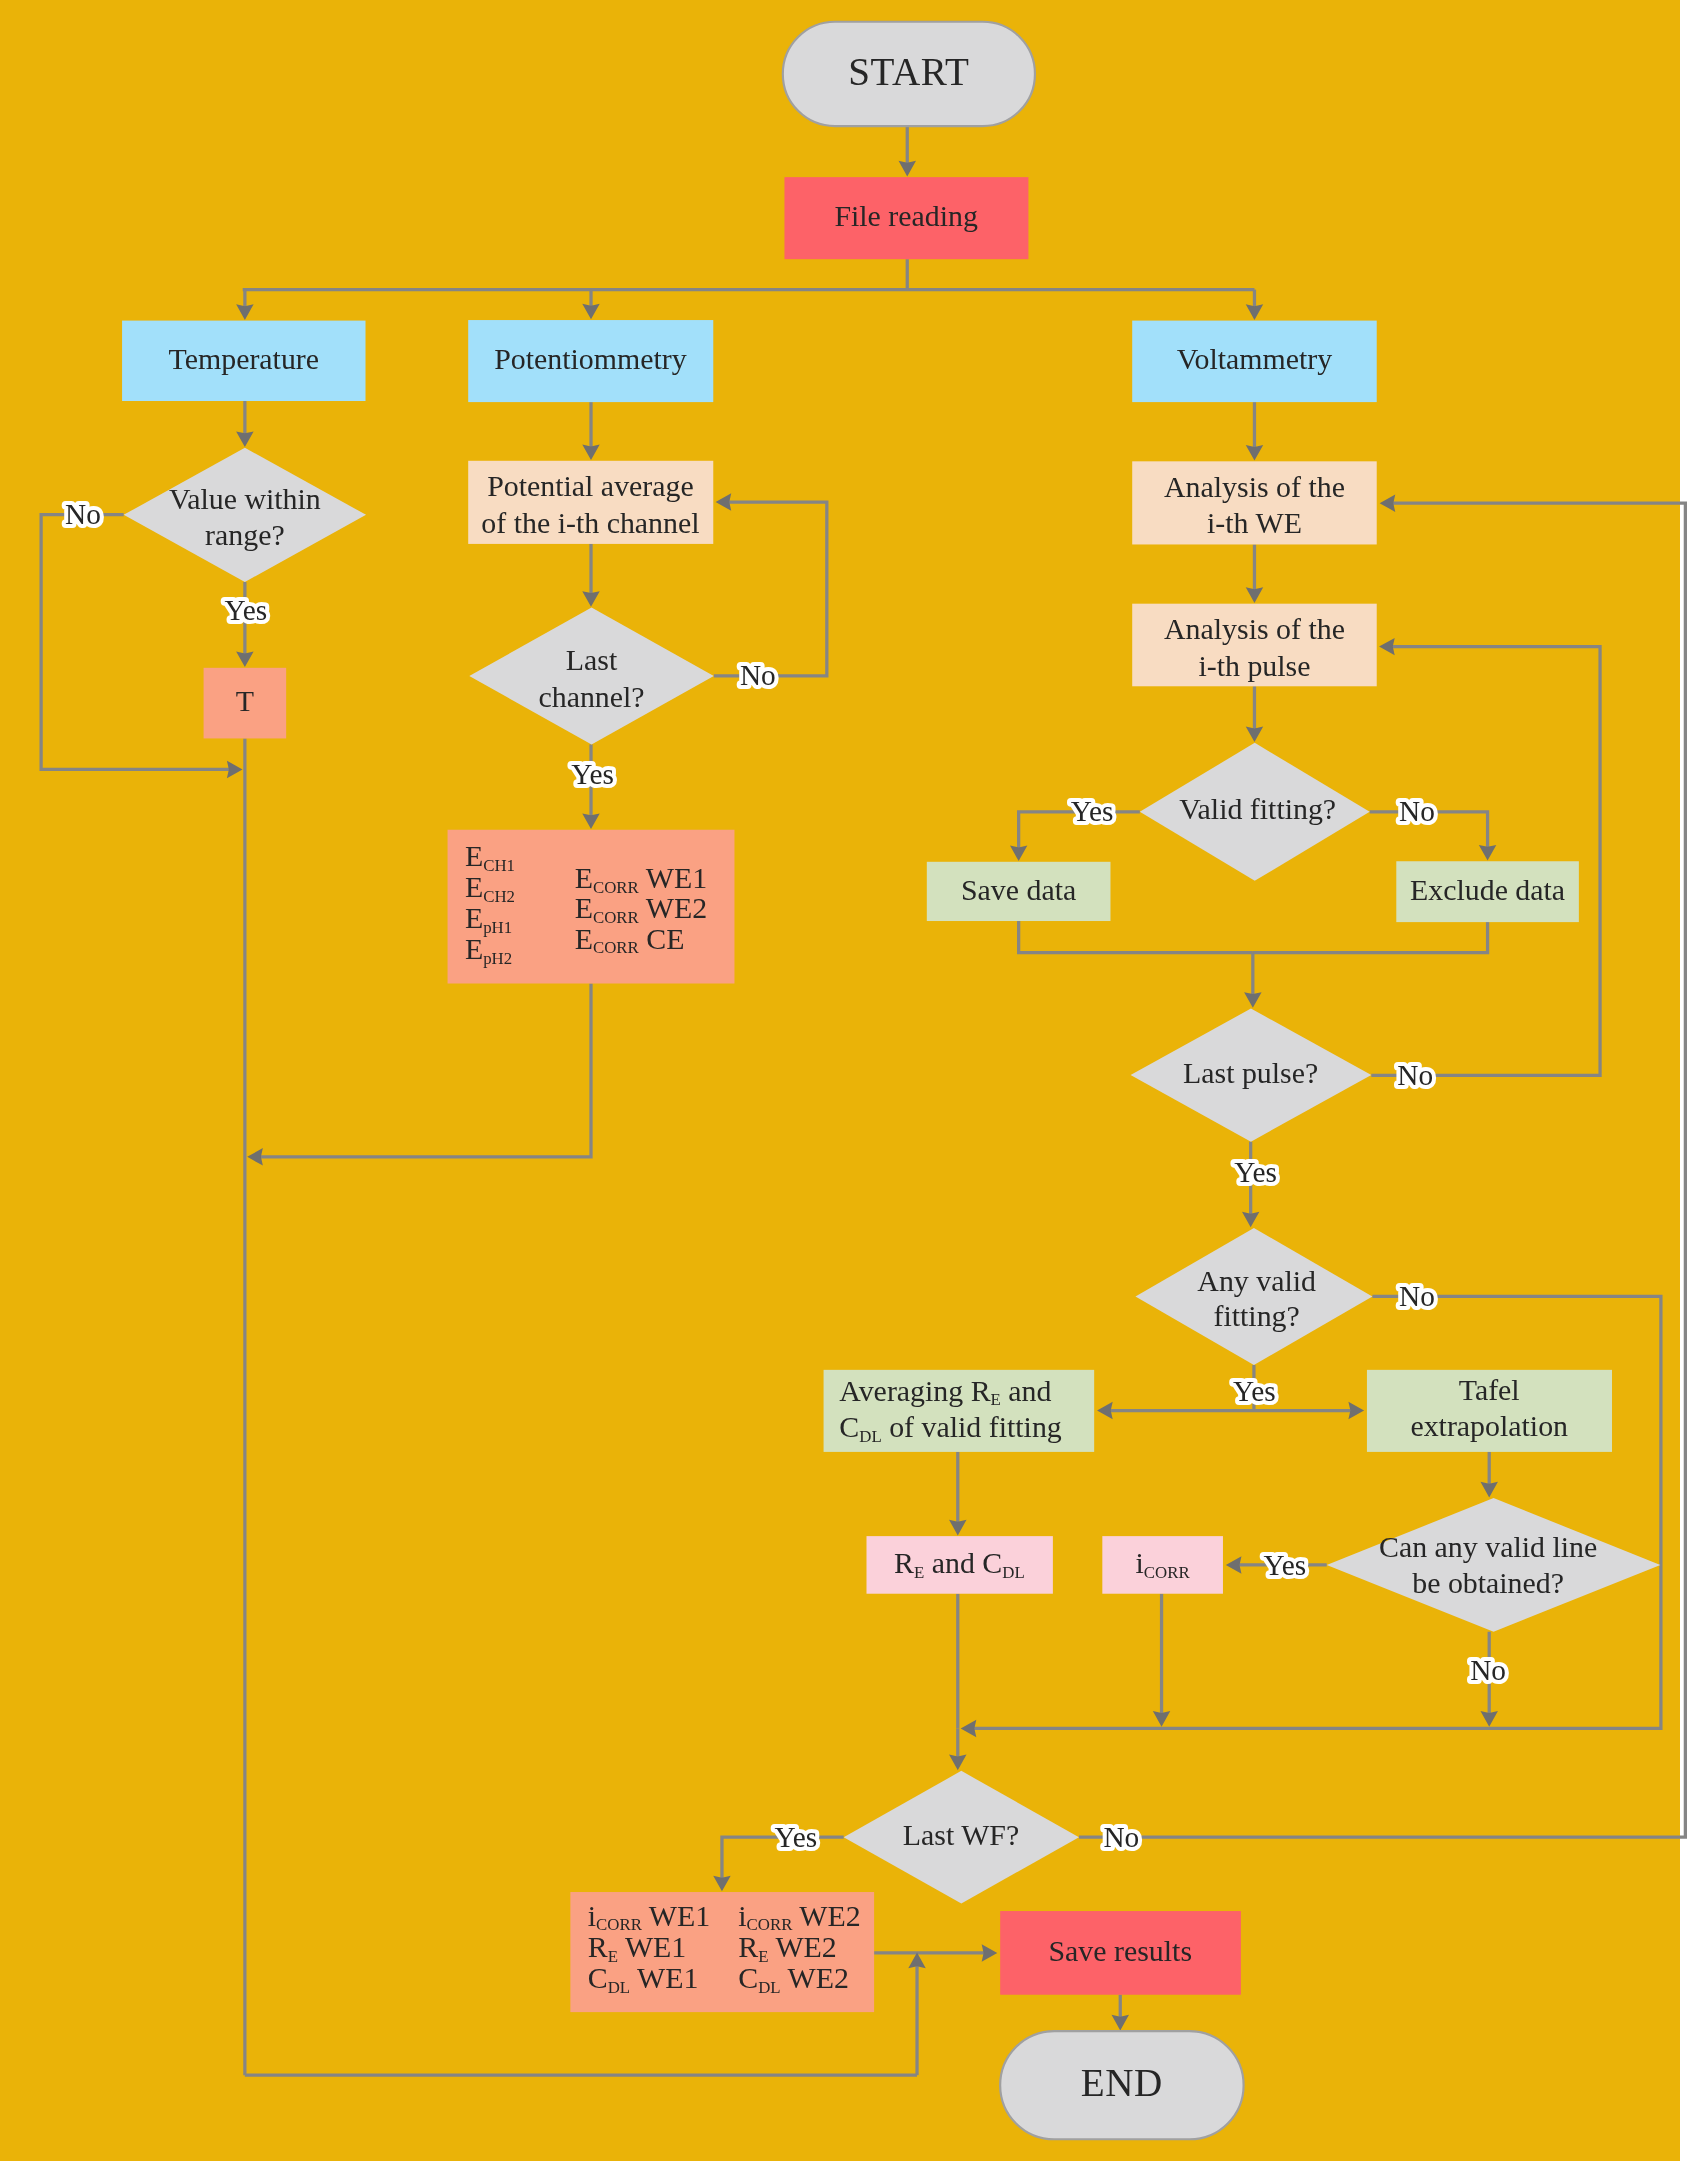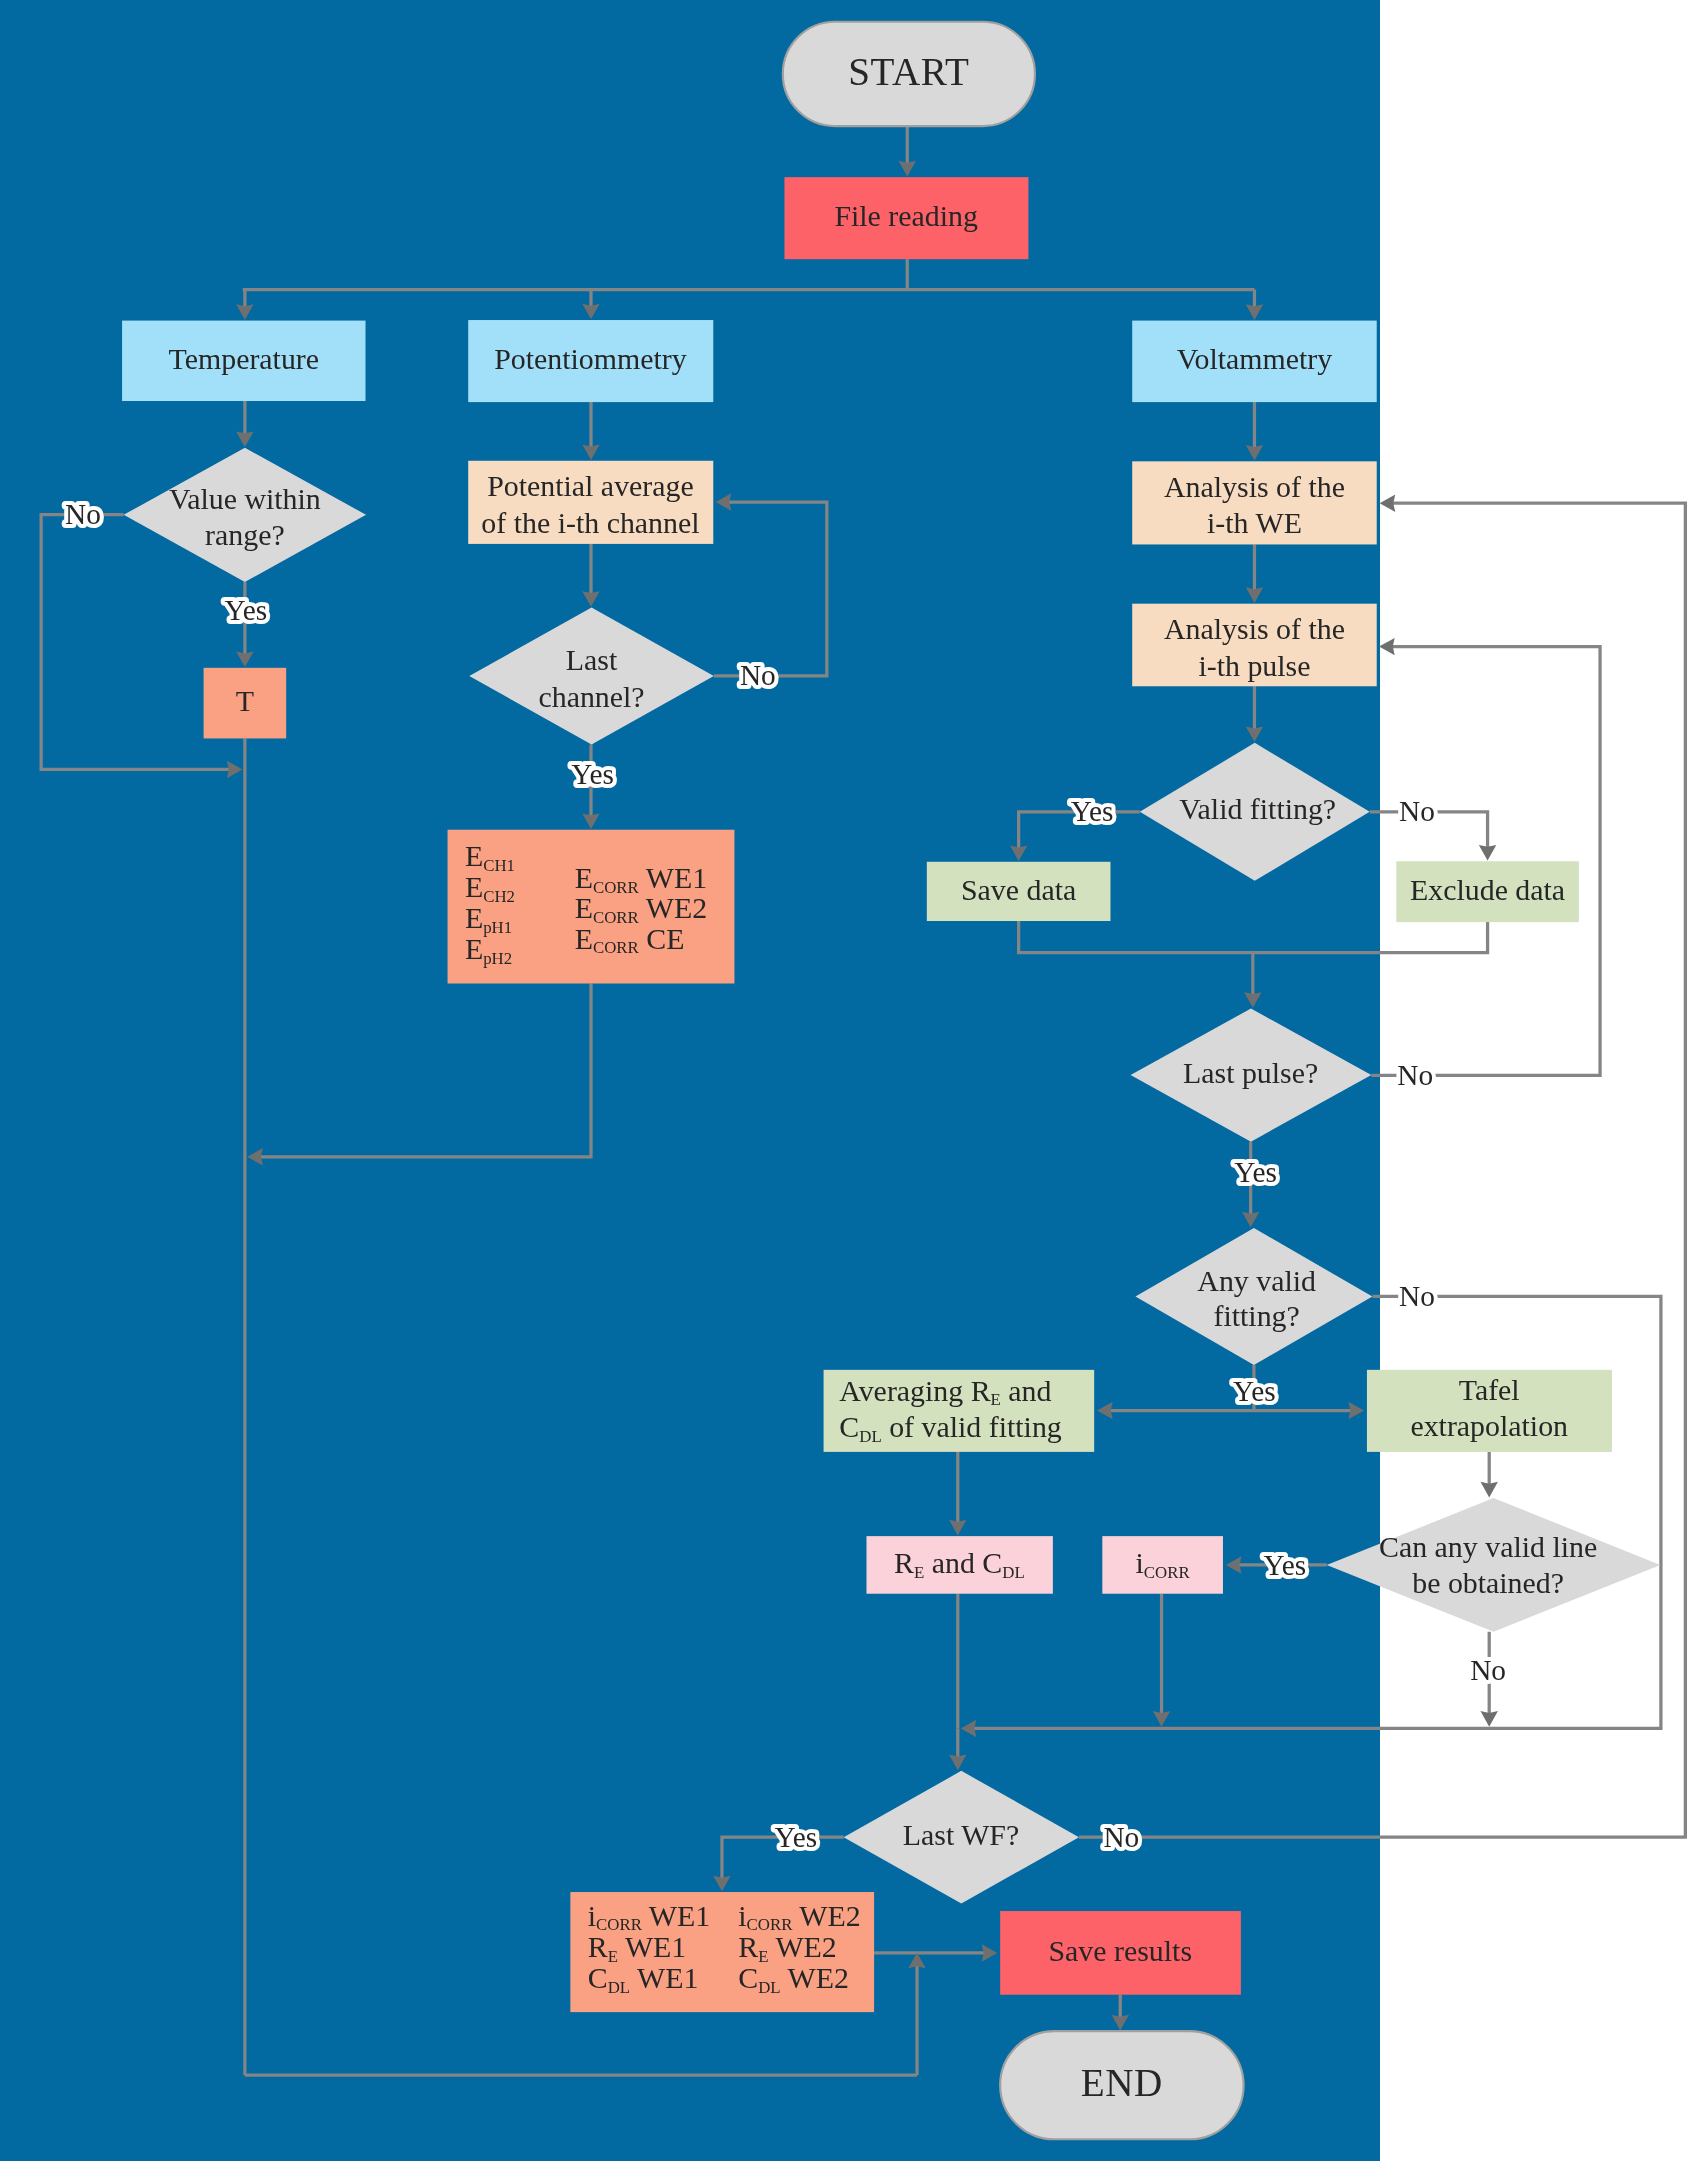--- a/index.html
+++ b/index.html
@@ -1,19 +1,19 @@
 <!DOCTYPE html>
 <html style="font-size:8.7px"><head>
 <meta charset="utf-8">
 <title>Measurement data processing flowchart</title>
 <style>
   html,body{margin:0;padding:0;background:#ffffff;}
   body{width:1708px;height:2161px;overflow:hidden;
        font-family:"Liberation Serif","DejaVu Serif",serif;}
-  #stage{position:relative;width:1380px;height:2161px;background:#0369a1;}
+  #stage{position:relative;width:1680px;height:2161px;background:#eab308;}
   svg#chart{position:absolute;left:0;top:0;width:1708px;height:2161px;display:block;}
   text{font-family:"Liberation Serif","DejaVu Serif",serif;fill:#262626;
        dominant-baseline:middle;}
   .lbl{font-size:55px;text-anchor:middle;}
   .lbl-l{font-size:55px;text-anchor:start;}
   .sub{font-size:31px;}
   .ttxt{font-size:72px;letter-spacing:1px;text-anchor:middle;}
   .edgelbl{font-size:54px;text-anchor:middle;
            paint-order:stroke fill;stroke:#ffffff;stroke-width:15px;
            stroke-linejoin:round;}

